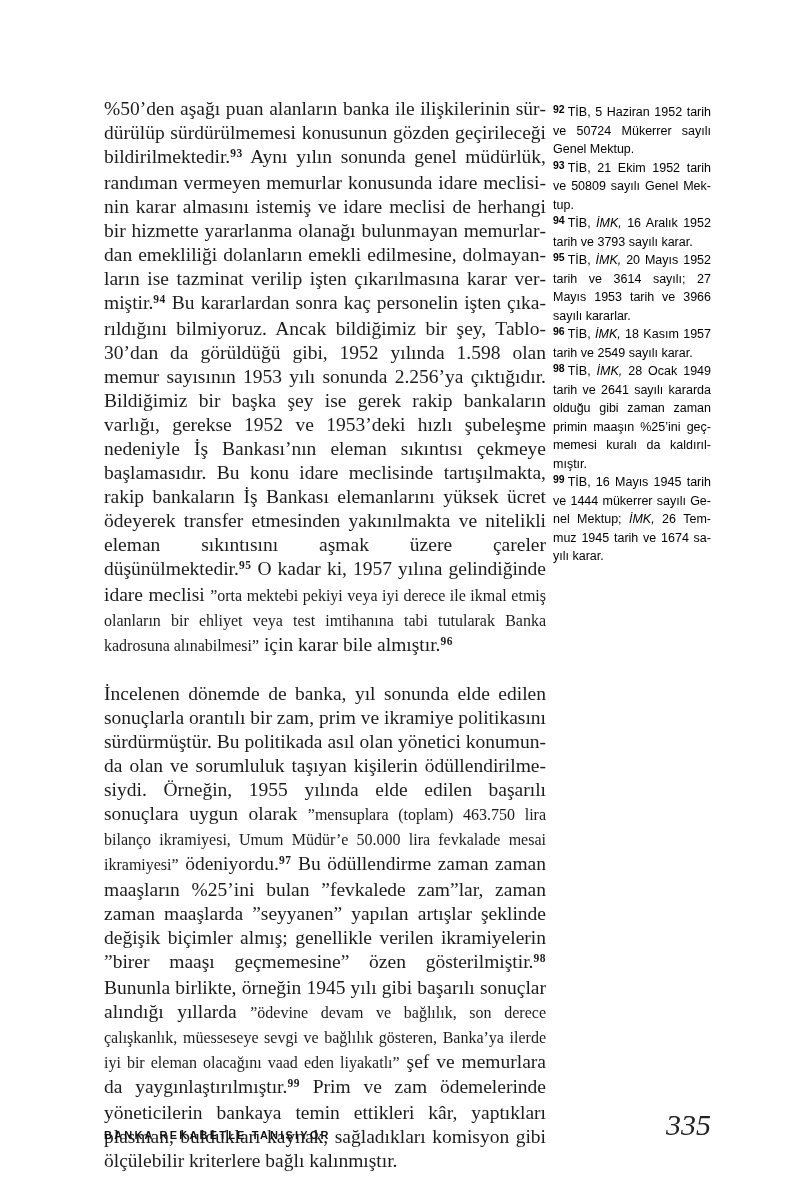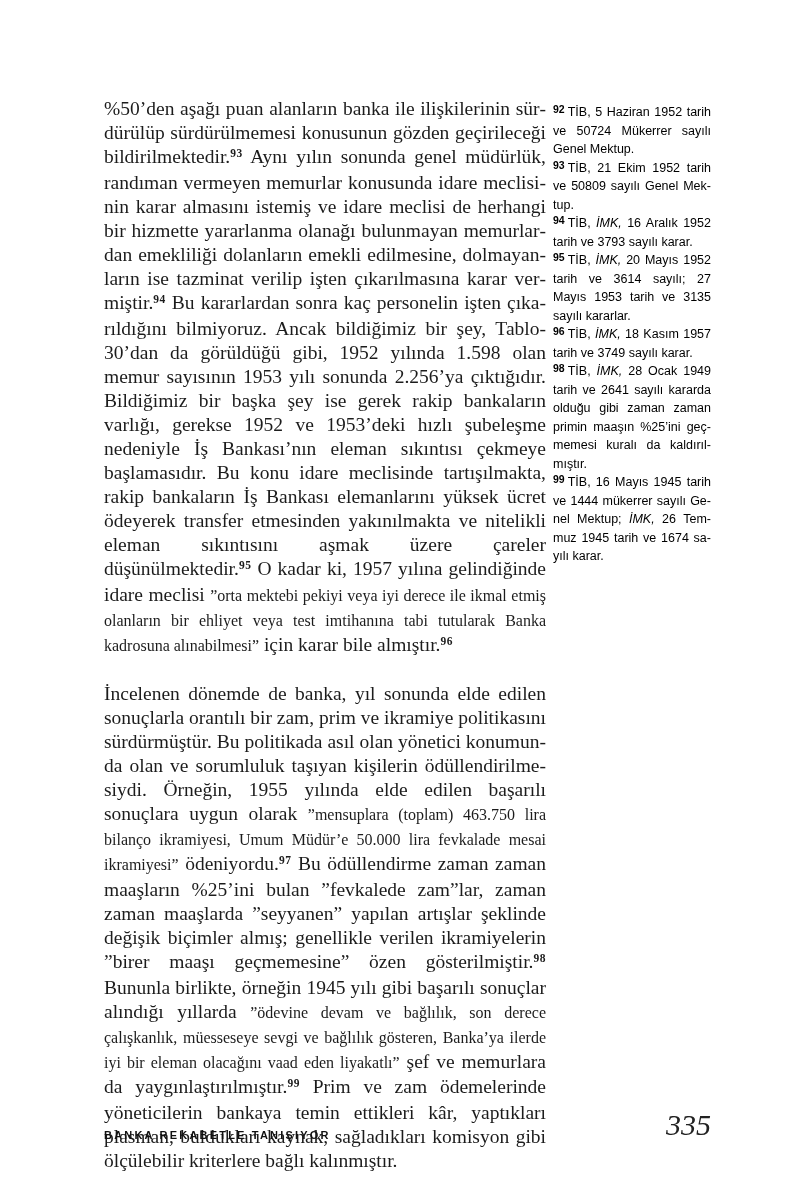--- a/index.html
+++ b/index.html
@@ -82,22 +82,22 @@
 
   <div class="main-col">
       <p class="para"><span>%50’den aşağı puan alanların banka ile ilişkilerinin sür­dürülüp sürdürülmemesi konusunun gözden geçirileceği bildirilmektedir.</span><span class="fn-ref">93</span><span> Aynı yılın sonunda genel müdürlük, randıman vermeyen memurlar konusunda idare meclisi­nin karar almasını istemiş ve idare meclisi de herhangi bir hizmette yararlanma olanağı bulunmayan memurlar­dan emekliliği dolanların emekli edilmesine, dolmayan­ların ise tazminat verilip işten çıkarılmasına karar ver­miştir.</span><span class="fn-ref">94</span><span> Bu kararlardan sonra kaç personelin işten çıka­rıldığını bilmiyoruz. Ancak bildiğimiz bir şey, Tablo-30’dan da görüldüğü gibi, 1952 yılında 1.598 olan memur sayısının 1953 yılı sonunda 2.256’ya çıktığıdır. Bildiğimiz bir başka şey ise gerek rakip bankaların varlığı, gerekse 1952 ve 1953’deki hızlı şubeleşme nedeniyle İş Banka­sı’nın eleman sıkıntısı çekmeye başlamasıdır. Bu konu idare meclisinde tartışılmakta, rakip bankaların İş Ban­kası elemanlarını yüksek ücret ödeyerek transfer etme­sinden yakınılmakta ve nitelikli eleman sıkıntısını aşmak üzere çareler düşünülmektedir.</span><span class="fn-ref">95</span><span> O kadar ki, 1957 yılına gelindiğinde idare meclisi </span><span class="quote-small">”orta mektebi pekiyi veya iyi derece ile ikmal etmiş olanların bir ehliyet veya test imtihanına tabi tutularak Banka kadrosuna alınabilmesi”</span><span> için karar bile almıştır.</span><span class="fn-ref">96</span></p>
       <p class="para"><span>İncelenen dönemde de banka, yıl sonunda elde edilen so­nuçlarla orantılı bir zam, prim ve ikramiye politikasını sürdürmüştür. Bu politikada asıl olan yönetici konumun­da olan ve sorumluluk taşıyan kişilerin ödüllendirilme­siydi. Örneğin, 1955 yılında elde edilen başarılı sonuçla­ra uygun olarak </span><span class="quote-small">”mensuplara (toplam) 463.750 lira bilanço ikra­miyesi, Umum Müdür’e 50.000 lira fevkalade mesai ikramiyesi”</span><span> ödeniyordu.</span><span class="fn-ref">97</span><span> Bu ödüllendirme zaman zaman maaşların %25’ini bulan ”fevkalede zam”lar, zaman zaman maaş­larda ”seyyanen” yapılan artışlar şeklinde değişik biçim­ler almış; genellikle verilen ikramiyelerin ”birer maaşı geçmemesine” özen gösterilmiştir.</span><span class="fn-ref">98</span><span> Bununla birlikte, örneğin 1945 yılı gibi başarılı sonuçlar alındığı yıllarda </span><span class="quote-small">”ödevine devam ve bağlılık, son derece çalışkanlık, müesseseye sevgi ve bağlılık gösteren, Banka’ya ilerde iyi bir eleman olacağını vaad eden liyakatlı”</span><span> şef ve memurlara da yaygınlaştırılmıştır.</span><span class="fn-ref">99</span><span> Prim ve zam ödemelerinde yöneticilerin bankaya temin ettik­leri kâr, yaptıkları plasman, buldukları kaynak, sağladık­ları komisyon gibi ölçülebilir kriterlere bağlı kalınmıştır.</span></p>
     </div>
 
   <div class="notes-col">
       <div class="note"><span class="note-num">92</span><span>TİB, 5 Haziran 1952 ta­rih ve 50724 Mükerrer sayı­lı Genel Mektup.</span></div>
       <div class="note"><span class="note-num">93</span><span>TİB, 21 Ekim 1952 tarih ve 50809 sayılı Genel Mek­tup.</span></div>
       <div class="note"><span class="note-num">94</span><span>TİB, </span><span class="it">İMK,</span><span> 16 Aralık 1952 tarih ve 3793 sayılı karar.</span></div>
-      <div class="note"><span class="note-num">95</span><span>TİB, </span><span class="it">İMK,</span><span> 20 Mayıs 1952 tarih ve 3614 sayılı; 27 Mayıs 1953 tarih ve 3135 sayılı kararlar.</span></div>
-      <div class="note"><span class="note-num">96</span><span>TİB, </span><span class="it">İMK,</span><span> 18 Kasım 1957 tarih ve 3749 sayılı karar.</span></div>
+      <div class="note"><span class="note-num">95</span><span>TİB, </span><span class="it">İMK,</span><span> 20 Mayıs 1952 tarih ve 3614 sayılı; 27 Mayıs 1953 tarih ve 3966 sayılı kararlar.</span></div>
+      <div class="note"><span class="note-num">96</span><span>TİB, </span><span class="it">İMK,</span><span> 18 Kasım 1957 tarih ve 2549 sayılı karar.</span></div>
       <div class="note"><span class="note-num">98</span><span>TİB, </span><span class="it">İMK,</span><span> 28 Ocak 1949 tarih ve 2641 sayılı kararda olduğu gibi zaman zaman primin maaşın %25’ini geç­memesi kuralı da kaldırıl­mıştır.</span></div>
       <div class="note"><span class="note-num">99</span><span>TİB, 16 Mayıs 1945 tarih ve 1444 mükerrer sayılı Ge­nel Mektup; </span><span class="it">İMK,</span><span> 26 Tem­muz 1945 tarih ve 1674 sa­yılı karar.</span></div>
     </div>
 
   <div class="footer-left">BANKA REKABETLE TANIŞIYOR</div>
 
   <div class="page-num">335</div>
 
 </div>
 

